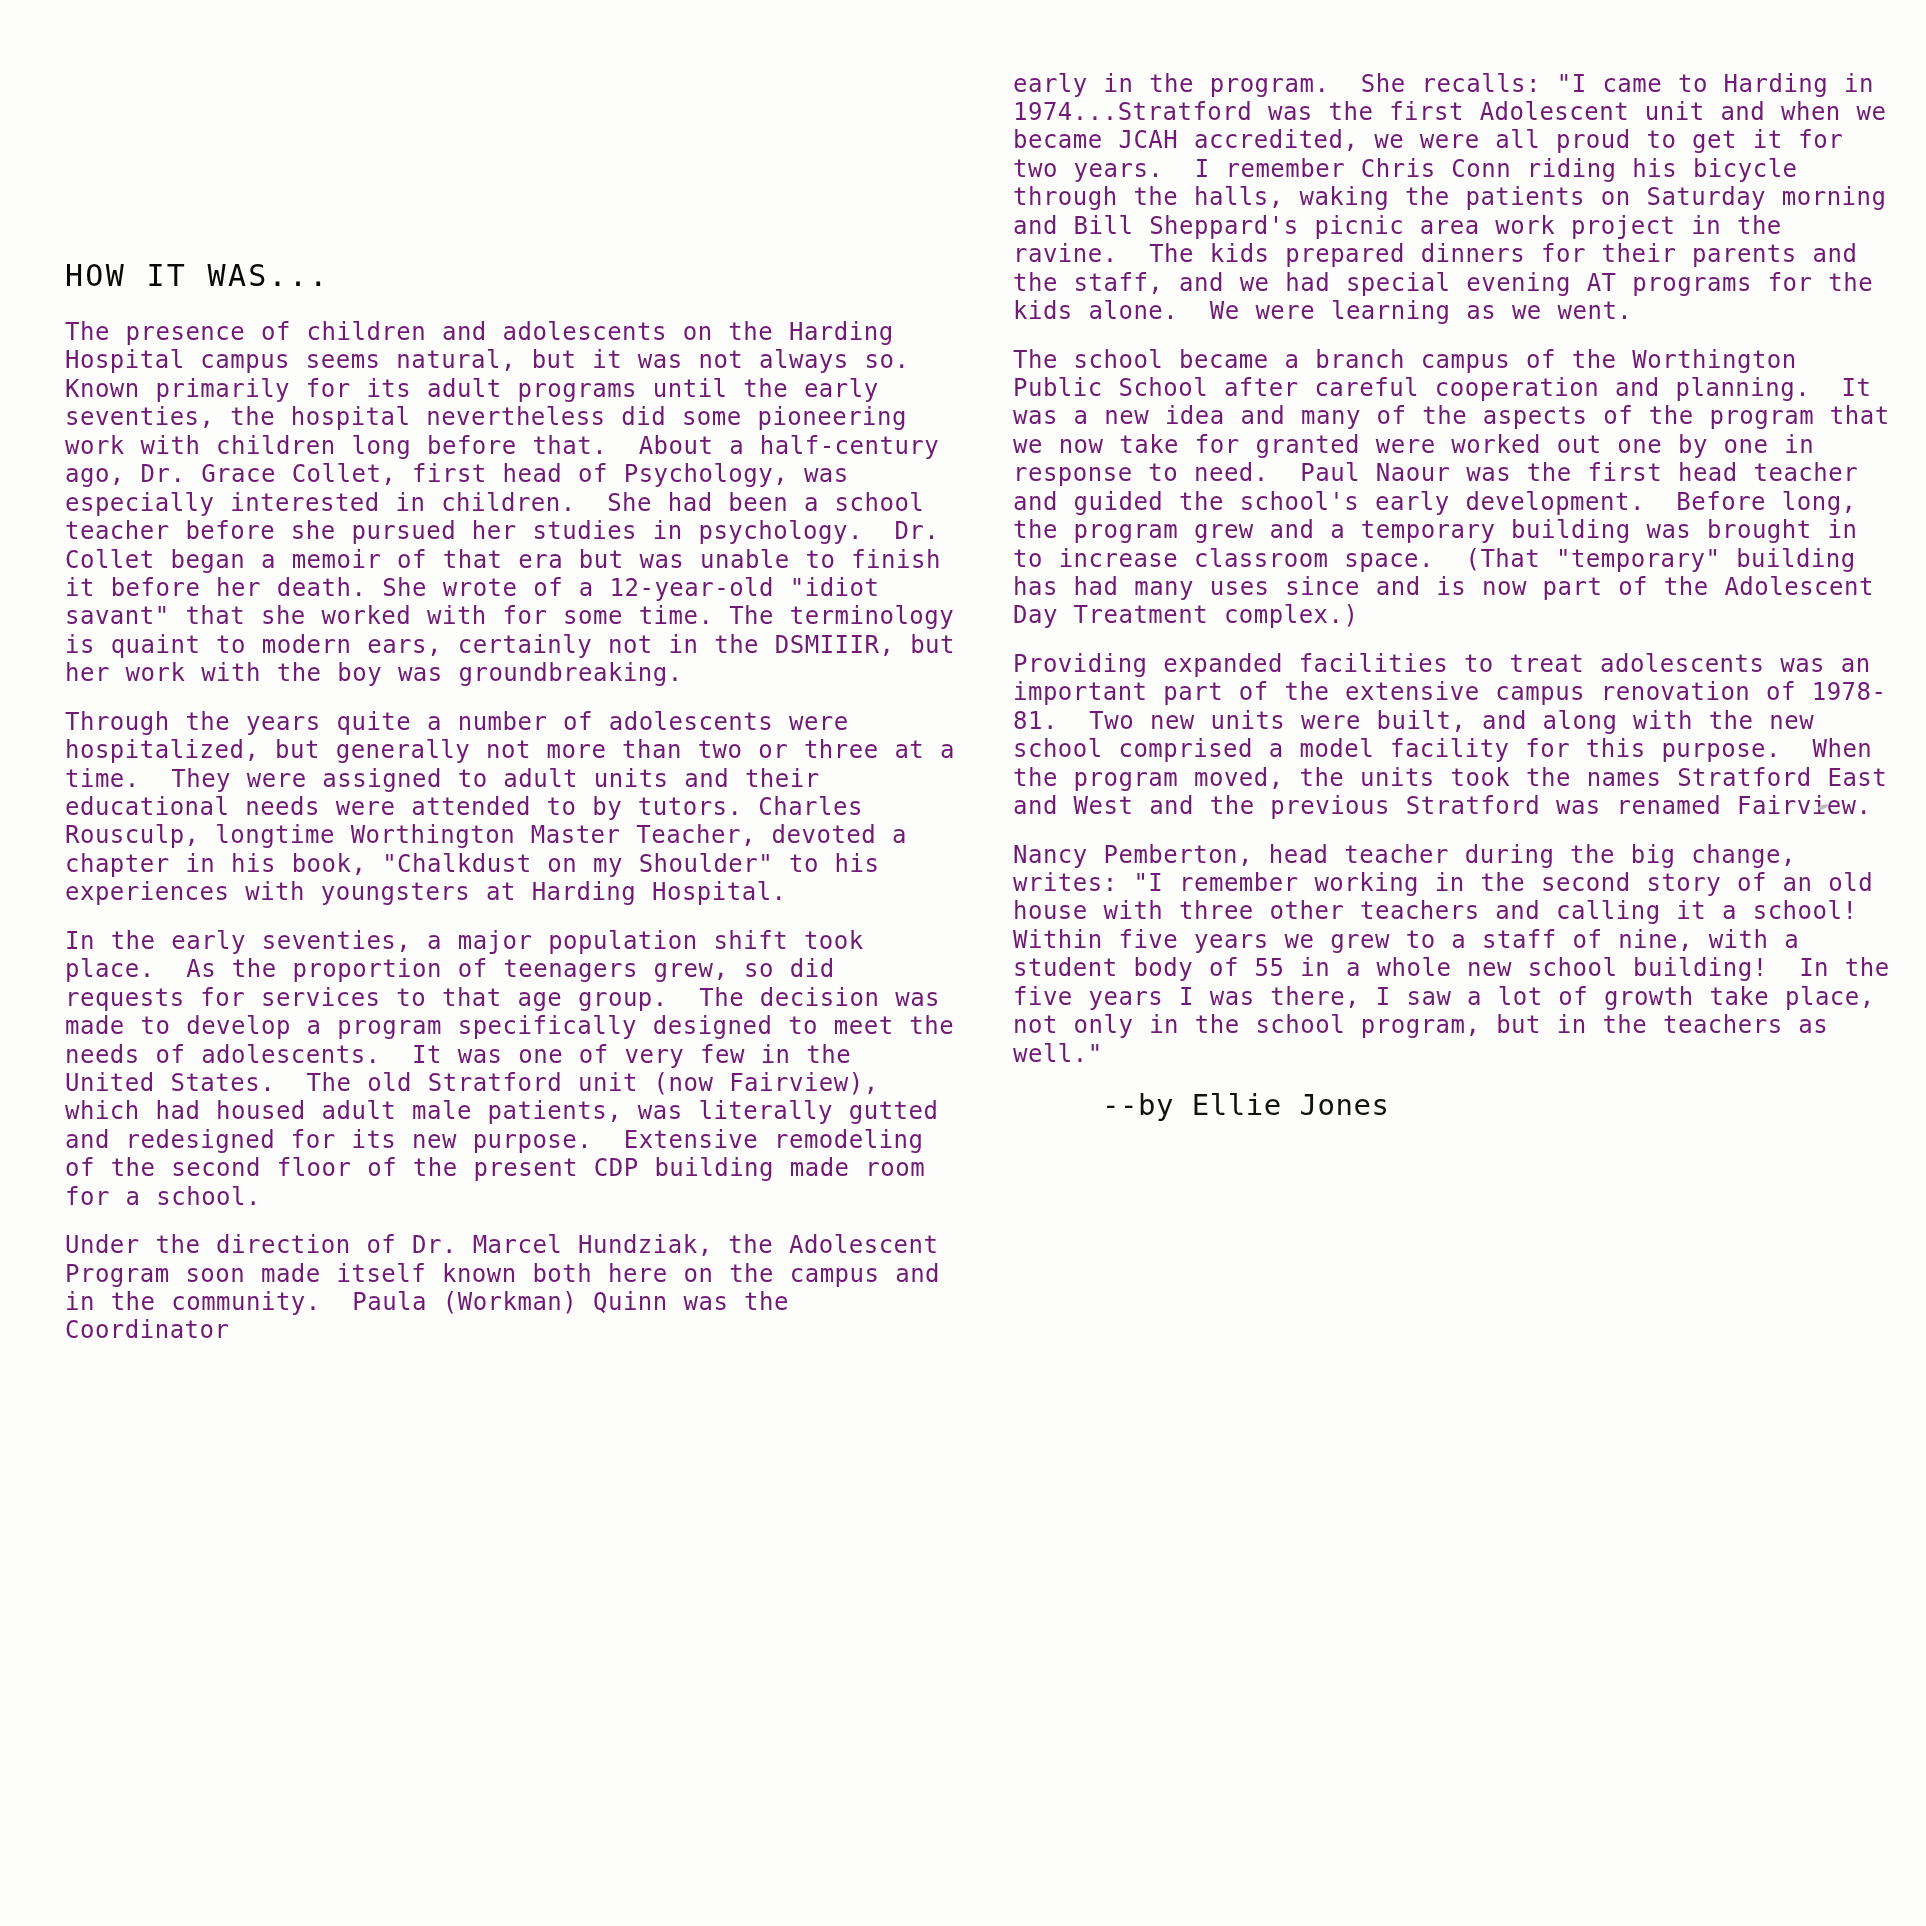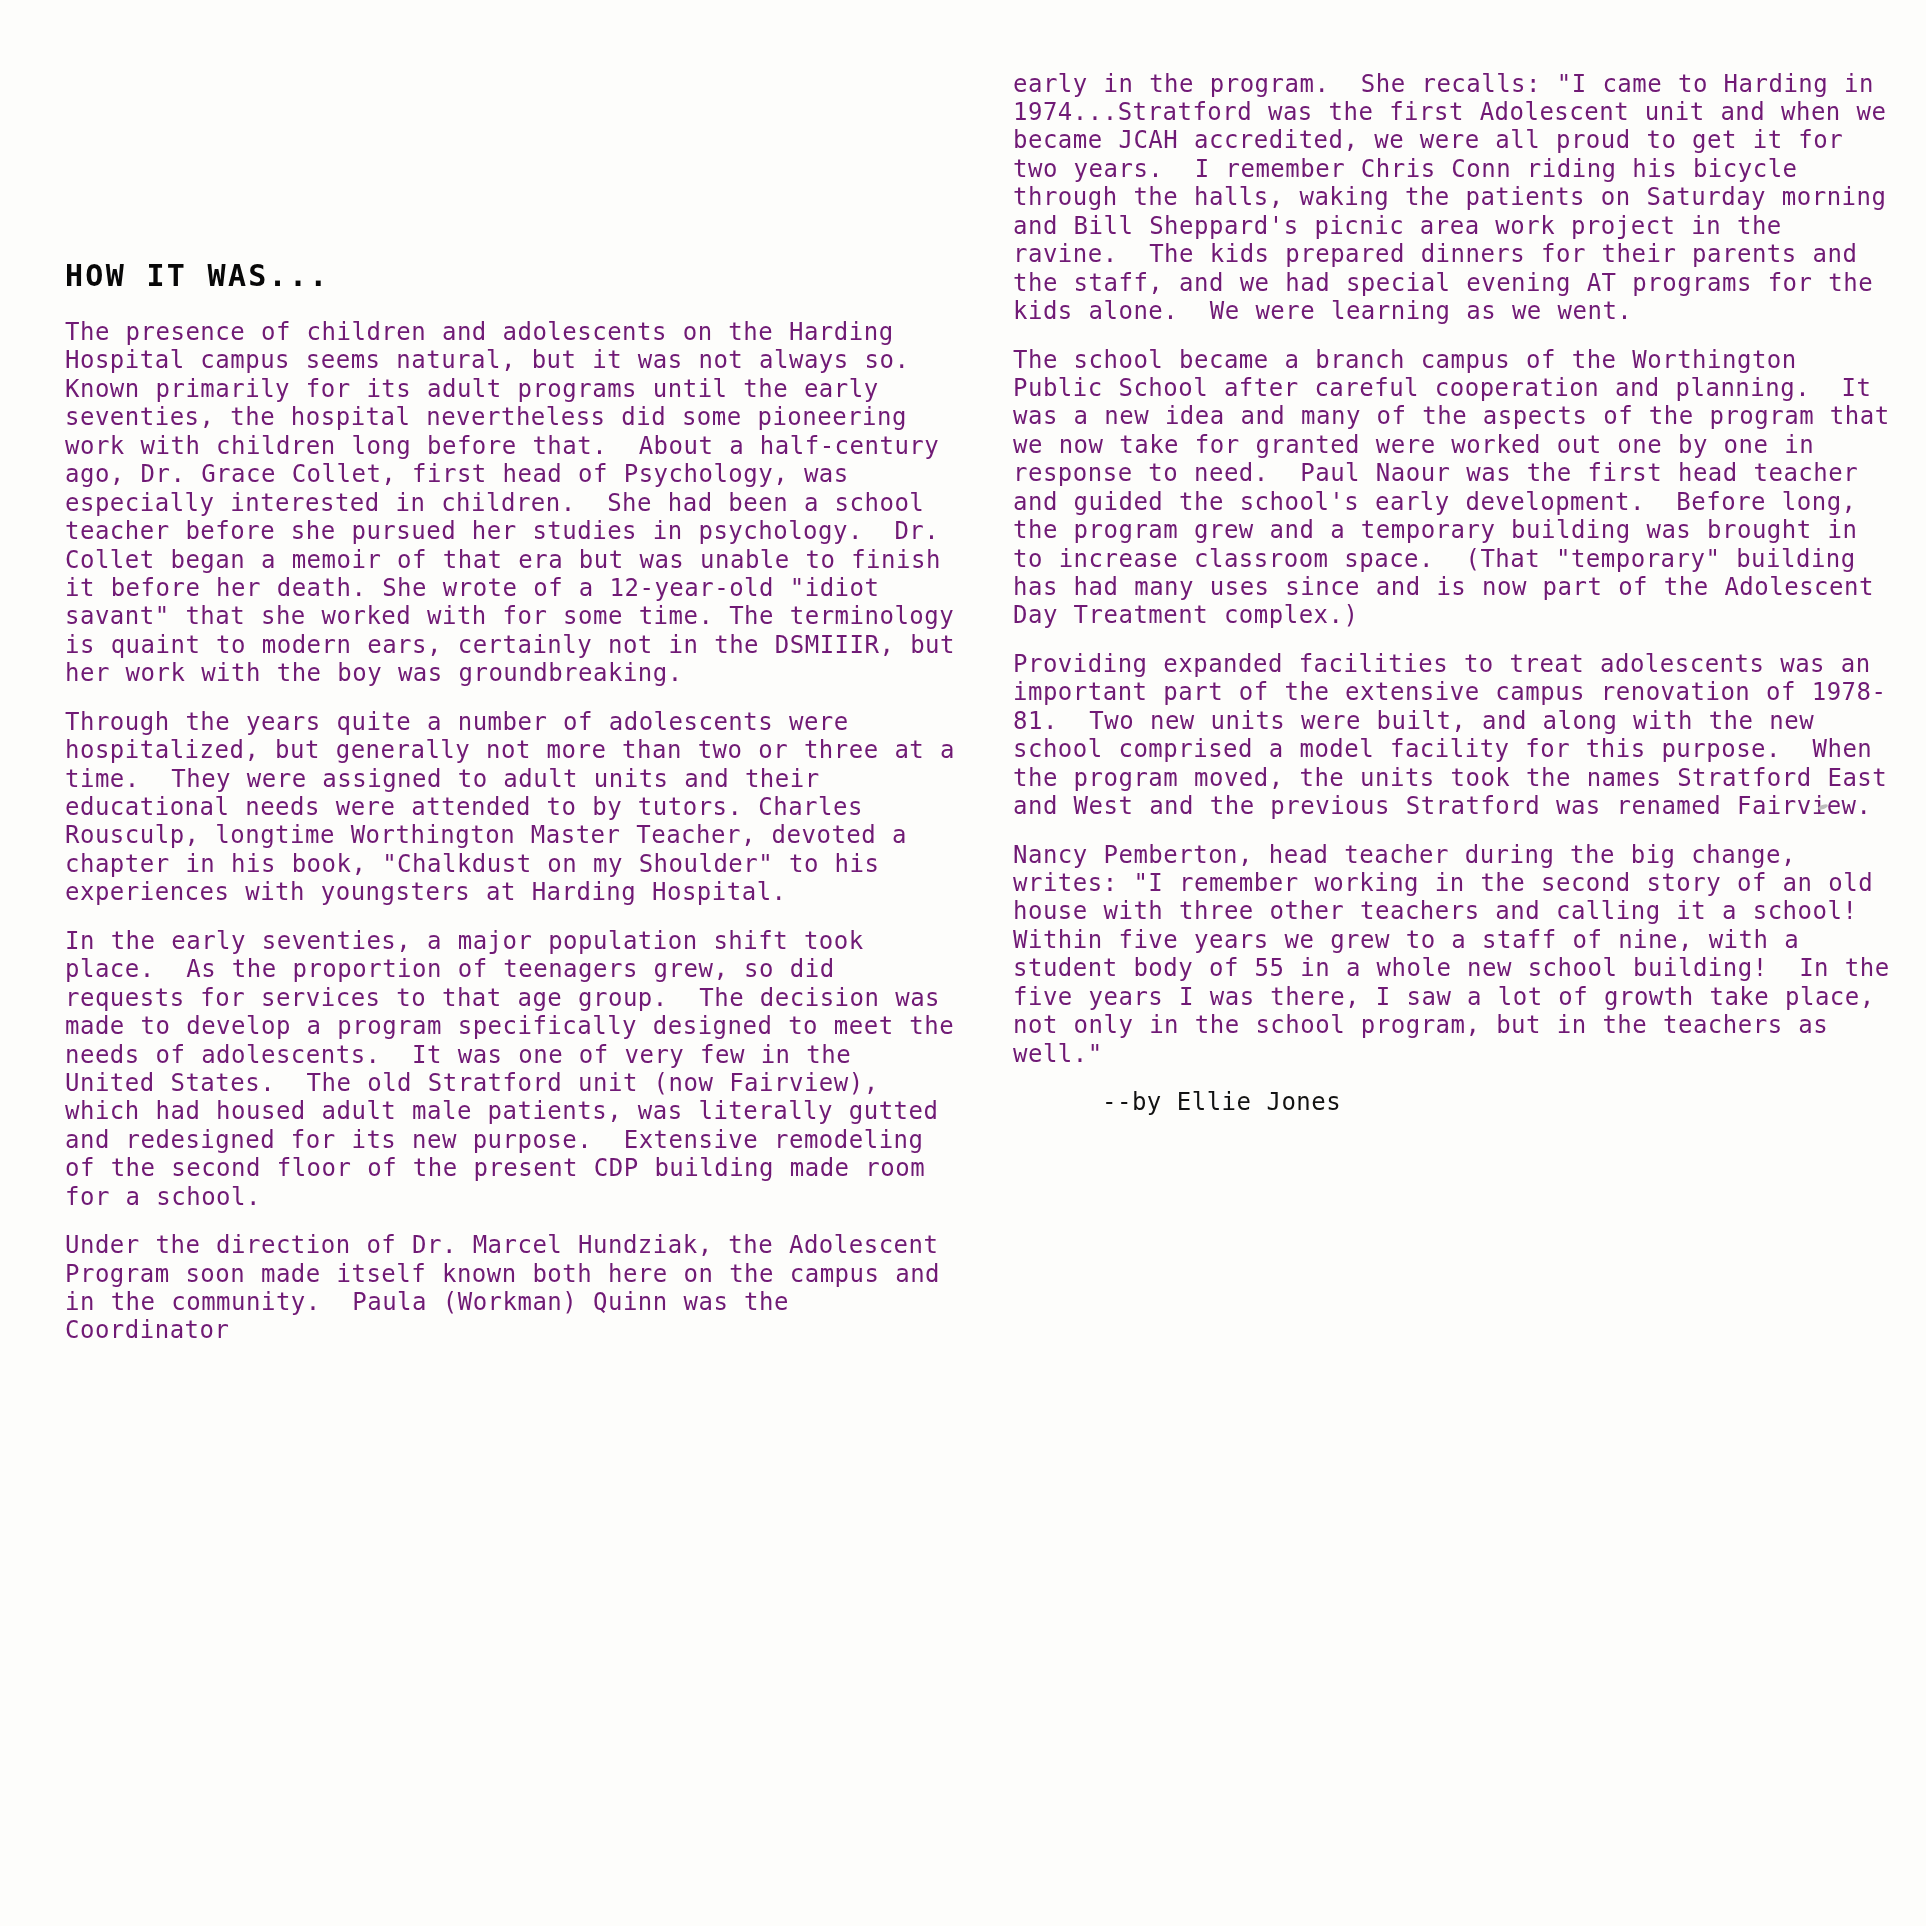--- a/index.html
+++ b/index.html
@@ -41,39 +41,39 @@
     width: 898px;
     padding-top: 200px;
   }
   .col-right {
     width: 894px;
     padding-top: 11.6px;
   }
   .headline {
     font-family: "DejaVu Sans Mono", monospace;
     font-size: 30px;
-    font-weight: 700;
+    font-weight: 400;
     letter-spacing: 2.3px;
     margin: 0 0 25px 0;
     color: #080808;
   }
   p.para {
     font-size: 24px;
     line-height: 1.185;
     letter-spacing: 0.5px;
     margin: 0 8px 20px 0;
     white-space: pre-wrap;
     color: #701a75;
     word-spacing: 0.8px;
   }
   p.para:last-child {
     margin-bottom: 0;
   }
   .byline {
-    font-size: 24px;
+    font-size: 29px;
     line-height: 1.185;
     letter-spacing: 0.5px;
     margin: 0;
     padding-left: 89px;
     white-space: pre-wrap;
     color: #121212;
   }
   .speck {
     position: absolute;
     background: #bdbdbd;

